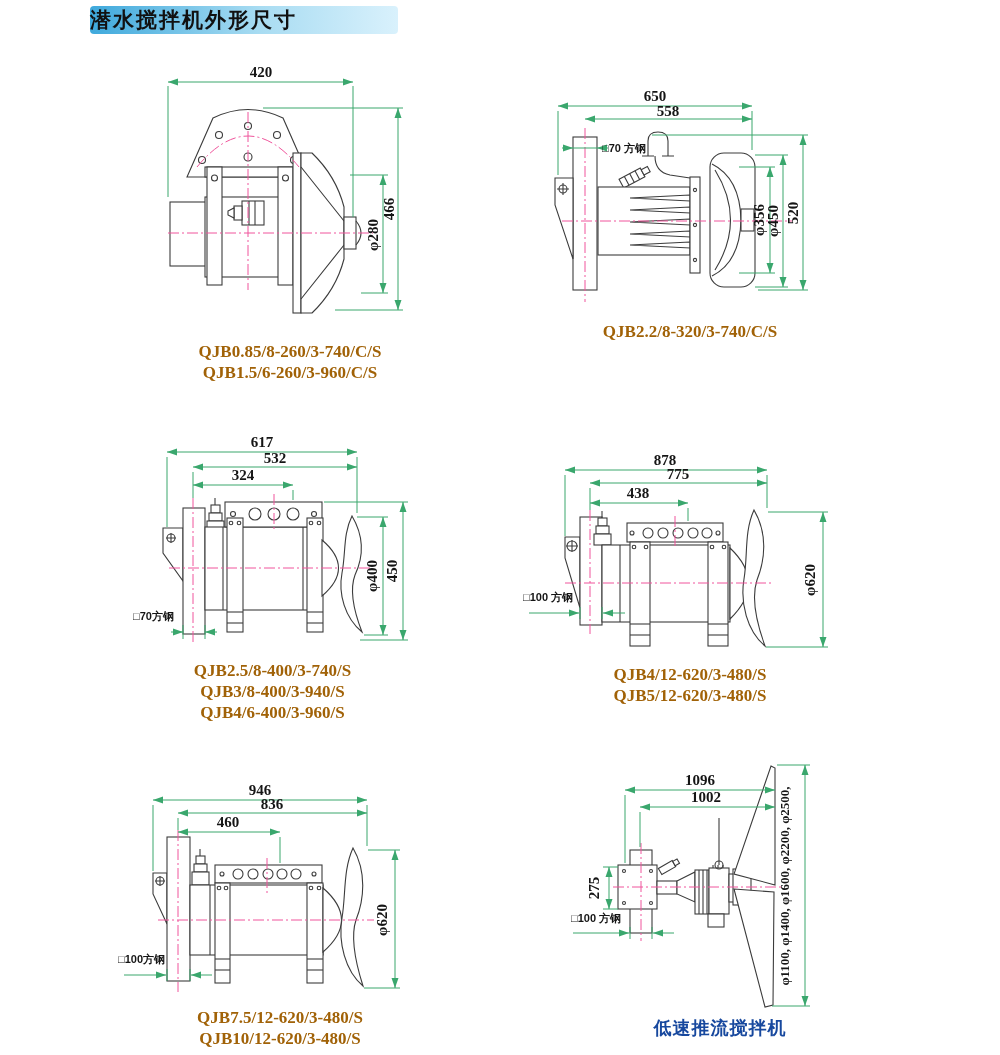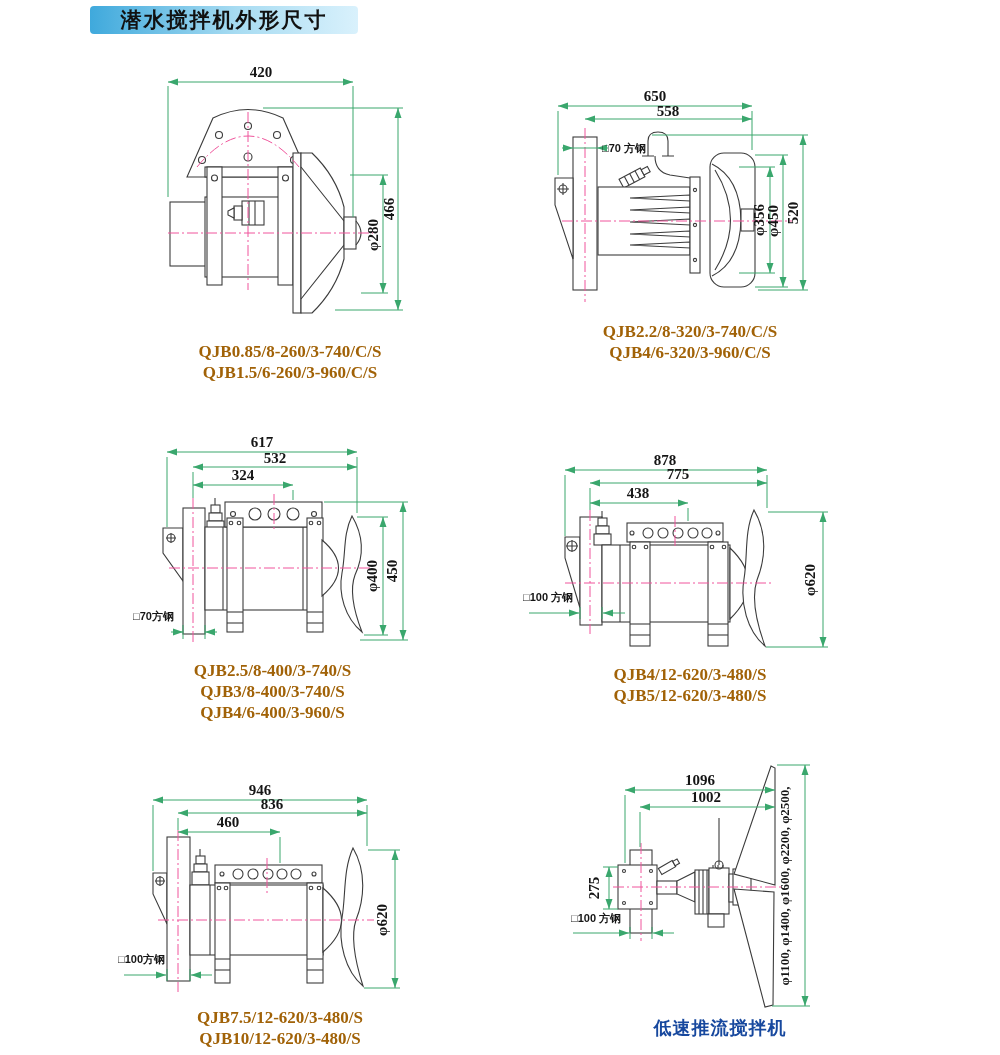--- a/index.html
+++ b/index.html
@@ -1,21 +1,21 @@
 <!DOCTYPE html>
 <html><head>
 <meta charset="utf-8">
 <style>
   html,body{margin:0;padding:0;}
   body{width:1000px;height:1055px;background:#ffffff;position:relative;overflow:hidden;
        font-family:"Liberation Serif",serif;}
-  .title{position:absolute;left:90px;top:6px;width:268px;height:28px;
+  .title{position:absolute;left:90px;top:6px;width:308px;height:28px;
          background:linear-gradient(90deg,#3fa9dc 0%,#a8dcf2 55%,#d9f1fc 100%);
          border-radius:4px;color:#111;font:bold 21px/28px "Liberation Sans",sans-serif;
-         text-align:center;letter-spacing:2px;}
+         text-align:left;letter-spacing:2px;}
   .fig{position:absolute;}
   .models{position:absolute;color:#a16207;font:bold 17px/21px "Liberation Serif",serif;
           text-align:center;}
   .caption{position:absolute;color:#17489e;font:bold 18px "Liberation Sans",sans-serif;
            text-align:center;letter-spacing:1px;}
   svg text{font:bold 15px "Liberation Serif",serif;fill:#151515;}
   svg text.s{font:bold 11px "Liberation Sans",sans-serif;fill:#151515;}
   svg text.t13{font:bold 13px "Liberation Serif",serif;fill:#151515;}
   .d,.e{stroke:#3aa76d;stroke-width:1;fill:none;}
   .c{stroke:#f0559c;stroke-width:1;stroke-dasharray:11 3 2 3;fill:none;}
@@ -143,21 +143,20 @@
   <text x="123" y="23" text-anchor="middle">650</text>
   <text x="136" y="38" text-anchor="middle">558</text>
   <text class="s" x="70" y="74">□70 方钢</text>
   <text x="232" y="142" text-anchor="middle" transform="rotate(-90 232 142)">φ356</text>
   <text x="246" y="143" text-anchor="middle" transform="rotate(-90 246 143)">φ450</text>
   <text x="266" y="135" text-anchor="middle" transform="rotate(-90 266 135)">520</text>
 </svg>
 </div>
 <div class="models" style="left:550px;top:321px;width:280px">
   <div>QJB2.2/8-320/3-740/C/S</div>
-  <div>QJB4/6-320/3-960/C/S</div>
 </div>
 
 <div class="fig" style="left:125px;top:428px">
 <svg width="312" height="242">
   <defs>
         <marker id="a3" markerWidth="11" markerHeight="8" refX="10.5" refY="4" orient="auto-start-reverse">
           <path d="M0.5,0.5 L10.5,4 L0.5,7.5 Z" fill="#3aa76d"></path>
         </marker>
       </defs>
   <g>
@@ -218,21 +217,21 @@
   <text x="137" y="19" text-anchor="middle">617</text>
   <text x="150" y="35" text-anchor="middle">532</text>
   <text x="118" y="52" text-anchor="middle">324</text>
   <text x="252" y="148" text-anchor="middle" transform="rotate(-90 252 148)">φ400</text>
   <text x="272" y="143" text-anchor="middle" transform="rotate(-90 272 143)">450</text>
   <text class="s" x="8" y="192">□70方钢</text>
 </svg>
 </div>
 <div class="models" style="left:130px;top:660px;width:285px">
   <div>QJB2.5/8-400/3-740/S</div>
-  <div>QJB3/8-400/3-740/S</div>
+  <div>QJB3/8-400/3-940/S</div>
   <div>QJB4/6-400/3-960/S</div>
 </div>
 
 <div class="fig" style="left:515px;top:438px">
 <svg width="335" height="230">
   <defs>
         <marker id="a4" markerWidth="11" markerHeight="8" refX="10.5" refY="4" orient="auto-start-reverse">
           <path d="M0.5,0.5 L10.5,4 L0.5,7.5 Z" fill="#3aa76d"></path>
         </marker>
       </defs>

